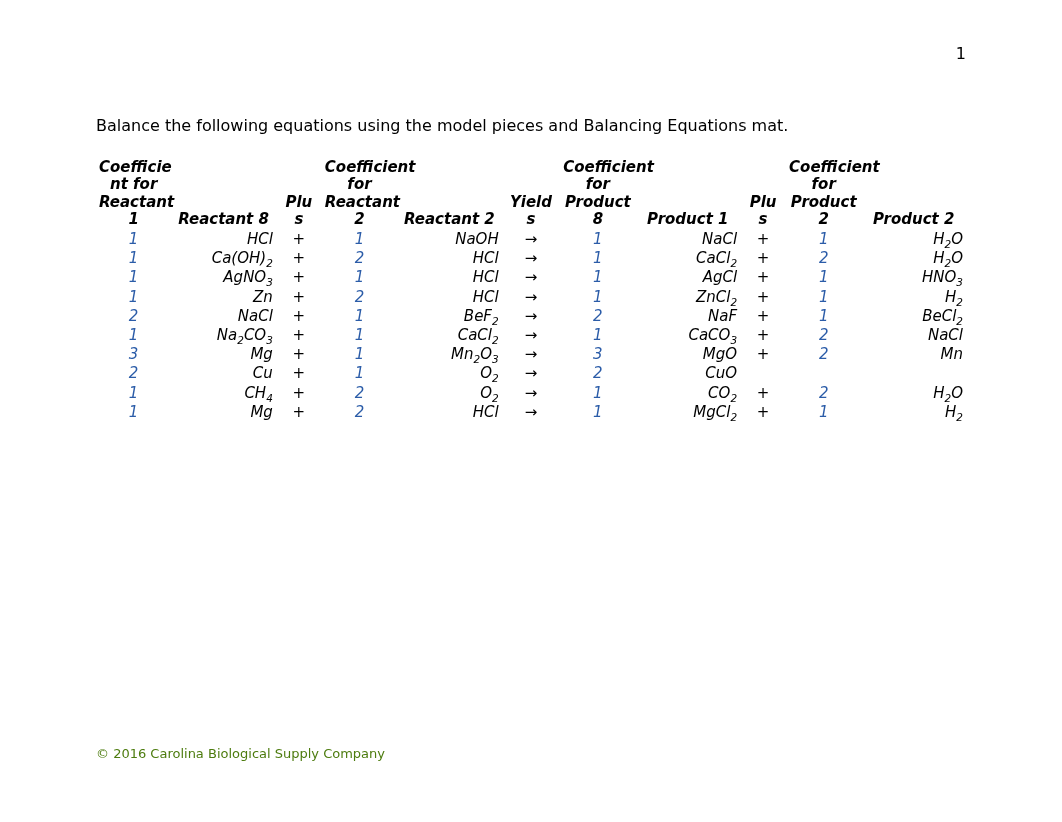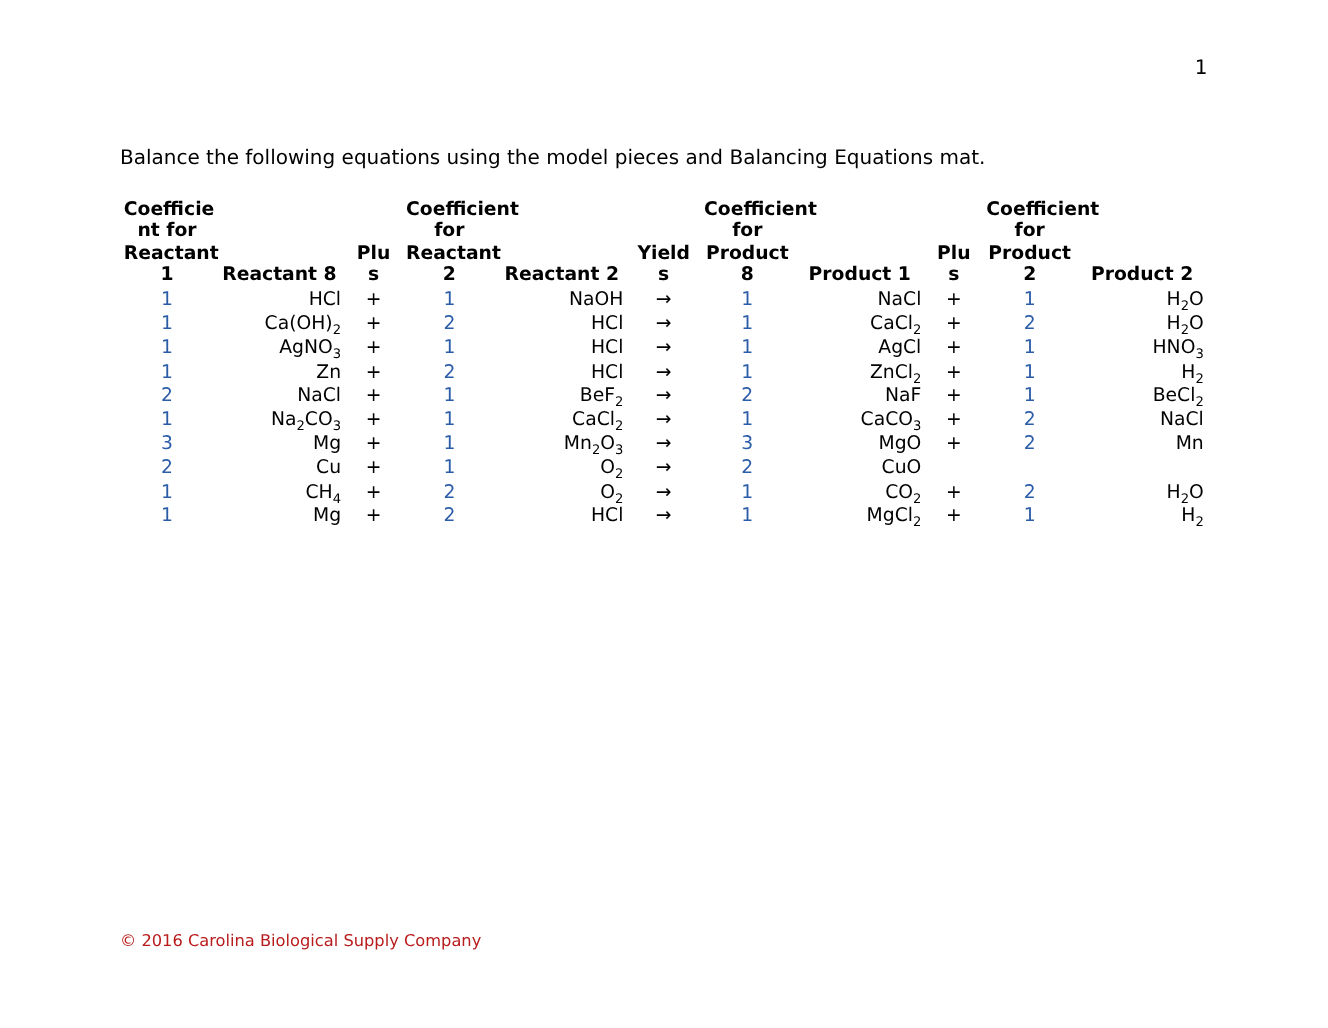--- a/index.html
+++ b/index.html
@@ -32,20 +32,21 @@
   }
   .instruction {
     font-size: 16px;
     margin-bottom: 22px;
   }
   table {
     border-collapse: collapse;
     width: 100%;
     table-layout: fixed;
     font-size: 15px;
+    font-style: italic;
   }
   th {
     font-weight: 700;
     text-align: center;
     padding: 2px 3px;
     vertical-align: bottom;
     line-height: 1.15;
   }
   td {
     padding: 0 3px;
@@ -71,21 +72,21 @@
   }
   col.c-coef   { width: 9%; }
   col.c-form   { width: 12.5%; }
   col.c-plus   { width: 5.5%; }
   col.c-yields { width: 7%; }
   .footer {
     position: absolute;
     left: 96px;
     top: 746px;
     font-size: 13px;
-    color: #b91c1c;
+    color: #4d7c0f;
   }
 </style>
 </head>
 <body>
 
 <div class="page-number">1</div>
 
 <div class="content">
   <div class="instruction">Balance the following equations using the model pieces and Balancing Equations mat.</div>
 

